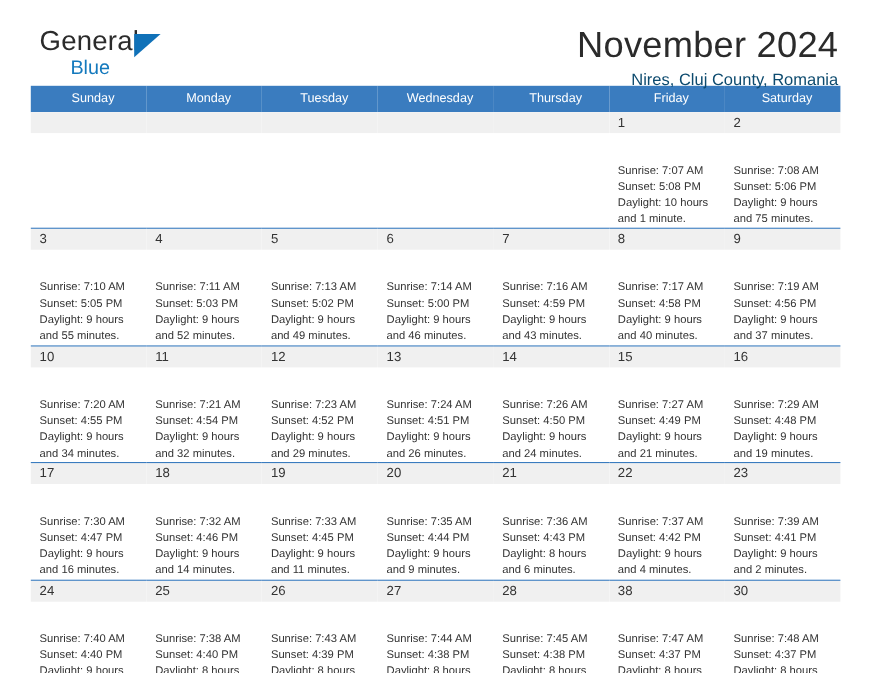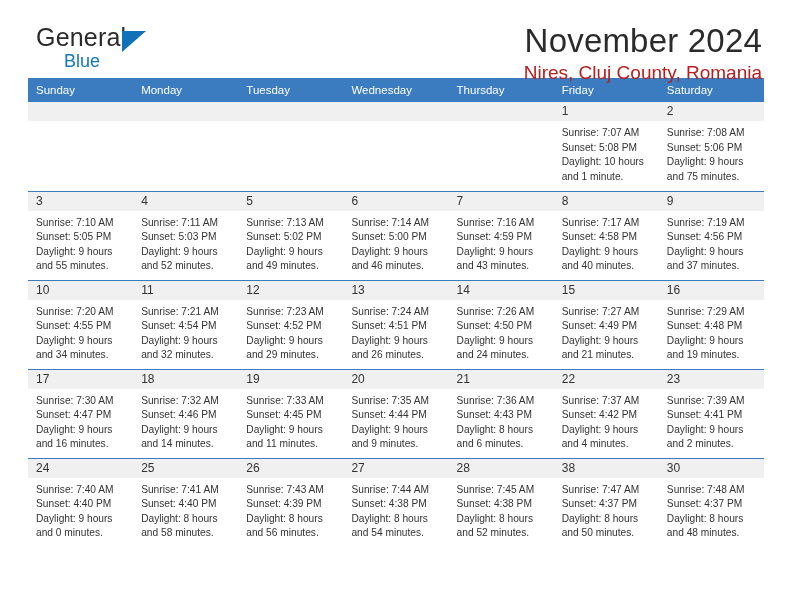--- a/index.html
+++ b/index.html
@@ -56,38 +56,38 @@
   }
   .title-block { text-align: right; padding-right: 2px; }
   .cal-title {
     font-size: 33px;
     font-weight: normal;
     color: #2b2b2b;
     line-height: 34px;
     letter-spacing: .2px;
   }
   .cal-subtitle {
-    font-size: 19px;
-    color: #b91c1c;
+    font-size: 15px;
+    color: #0c4a6e;
     line-height: 22px;
     padding-top: 4px;
   }
 
   
   .calendar {
     width: 736px;
     border-collapse: collapse;
     table-layout: fixed;
   }
   .calendar th {
     background: #3a7cbf;
     color: #ffffff;
     font-size: 11.5px;
     font-weight: normal;
-    text-align: left;
+    text-align: center;
     padding: 6px 0 6px 8px;
     height: 22px;
   }
   .calendar td {
     width: 105.14px;
     height: 89px;
     vertical-align: top;
     padding: 0;
     border-top: 1px solid #3a7cbf;
     background: #ffffff;
@@ -100,20 +100,21 @@
     font-size: 12px;
     color: #333333;
     line-height: 19px;
   }
   .daynum-band.empty { background: #f0f0f0; }
   .cell-body {
     padding: 5px 6px 0 8px;
     font-size: 10.2px;
     color: #333333;
     line-height: 14.6px;
+    margin-top: 23px;
   }
   .cell-body .line { white-space: nowrap; }
   .cell-body .wrap { white-space: normal; }
 </style>
 </head>
 <body>
 
 <div class="page">
 
   <div class="header">
@@ -356,21 +357,21 @@
             <div class="daynum-band">24</div>
             <div class="cell-body">
               <div class="line">Sunrise: 7:40 AM</div>
               <div class="line">Sunset: 4:40 PM</div>
               <div class="wrap">Daylight: 9 hours and 0 minutes.</div>
             </div>
           </td>
           <td>
             <div class="daynum-band">25</div>
             <div class="cell-body">
-              <div class="line">Sunrise: 7:41 AM</div>
+              <div class="line">Sunrise: 7:38 AM</div>
               <div class="line">Sunset: 4:40 PM</div>
               <div class="wrap">Daylight: 8 hours and 58 minutes.</div>
             </div>
           </td>
           <td>
             <div class="daynum-band">26</div>
             <div class="cell-body">
               <div class="line">Sunrise: 7:43 AM</div>
               <div class="line">Sunset: 4:39 PM</div>
               <div class="wrap">Daylight: 8 hours and 56 minutes.</div>

